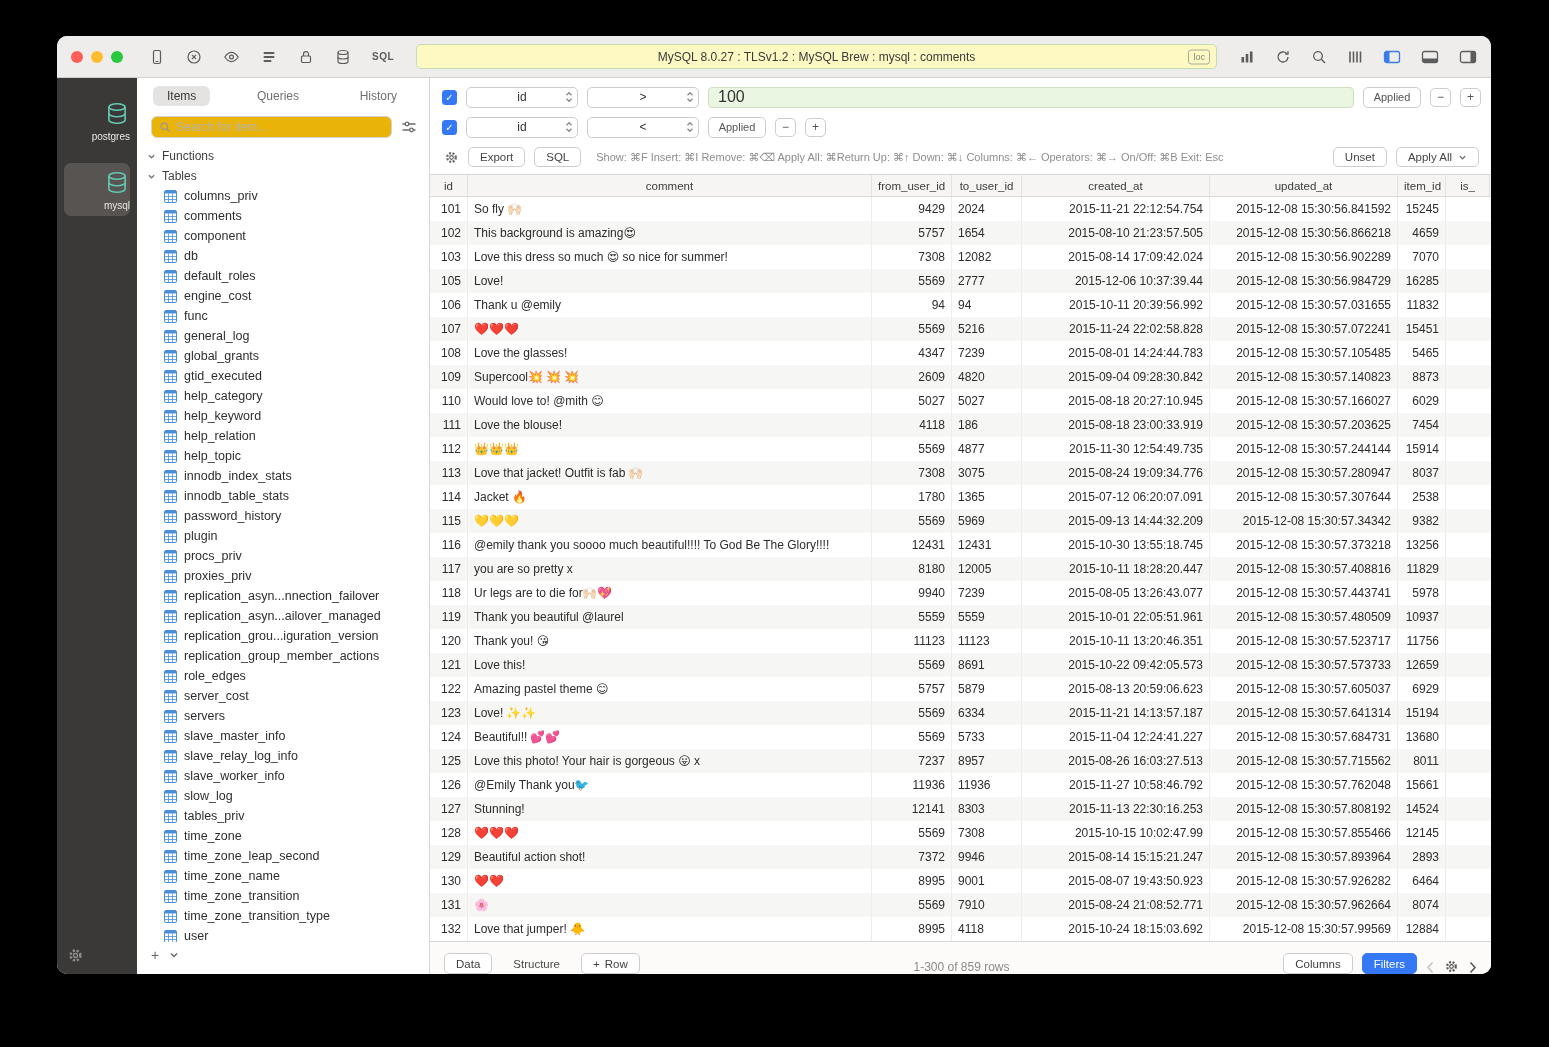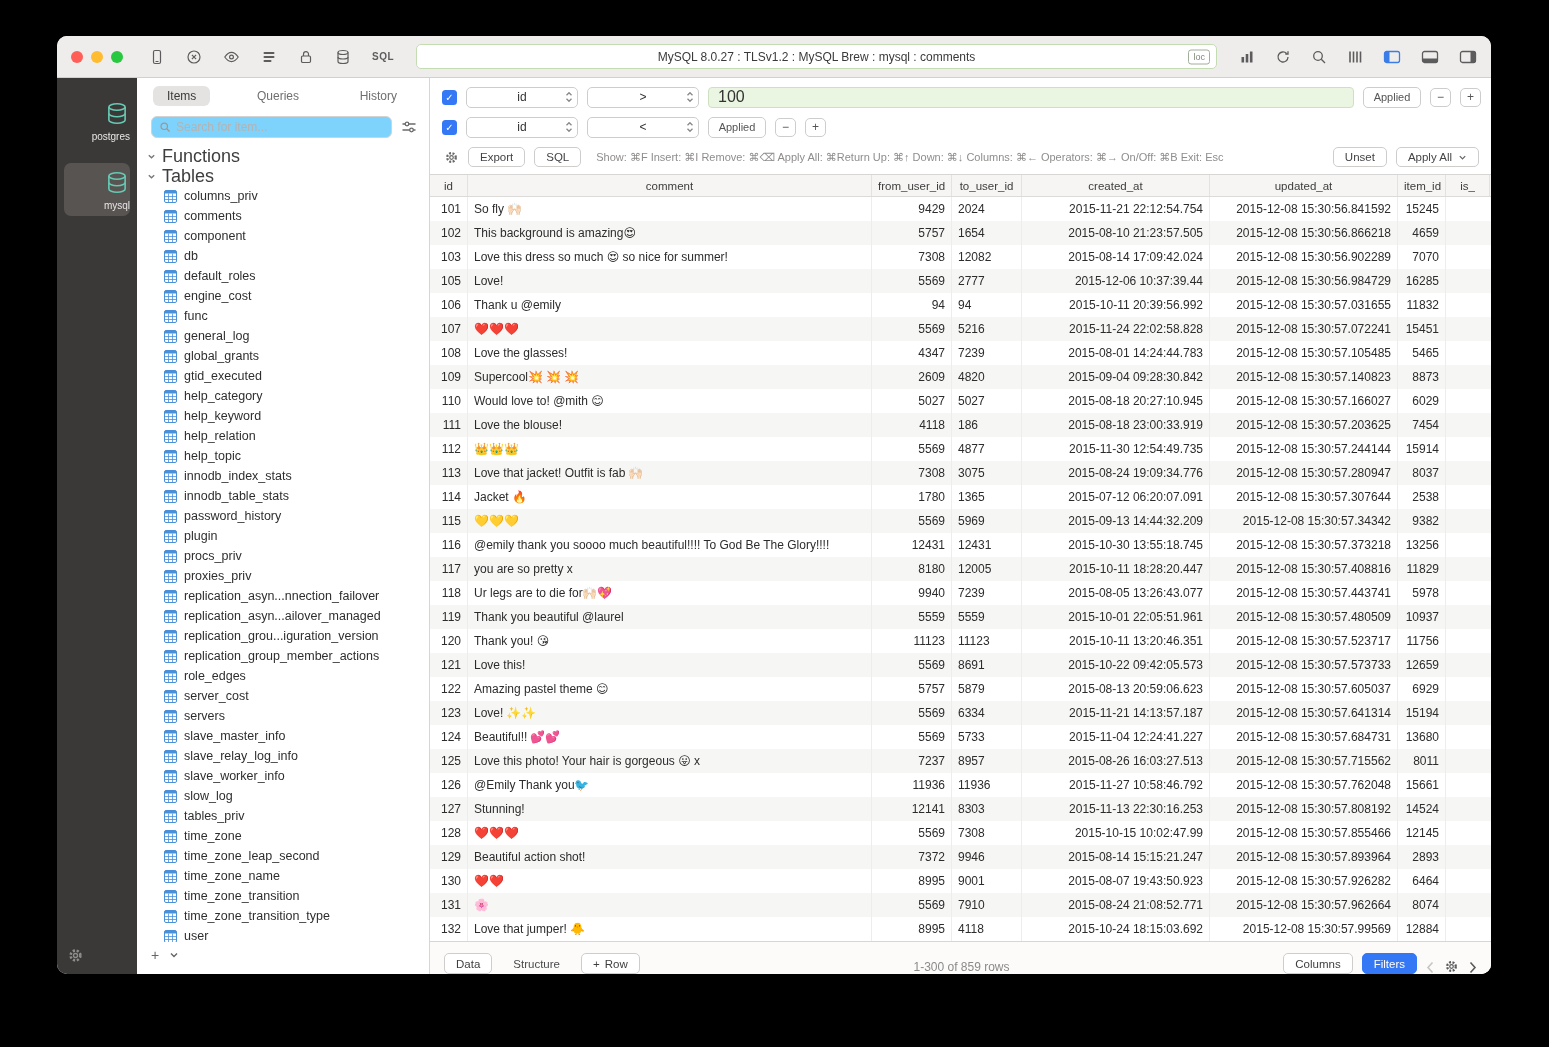--- a/index.html
+++ b/index.html
@@ -9,45 +9,45 @@
 
   
   .titlebar { height:42px; flex:0 0 auto; background:#efedec; border-bottom:1px solid #d2d0cf; display:flex; align-items:center; padding:0 14px; }
   .traffic { display:flex; gap:8px; margin-right:26px; }
   .light { width:12px; height:12px; border-radius:50%; }
   .light.red{ background:#ff5f57; } .light.yellow{ background:#febc2e; } .light.green{ background:#28c840; }
   .tb-icons { display:flex; align-items:center; gap:21px; margin-right:22px; }
   .icon { display:inline-flex; align-items:center; justify-content:center; }
   .icon svg { display:block; }
   .sql-label { font-size:10px; font-weight:bold; color:#5c5c5c; letter-spacing:.5px; }
-  .title-box { flex:1; height:25px; background:#ffffff; border:1px solid #c3dcb2; border-radius:5px; position:relative; display:flex; align-items:center; justify-content:center; font-size:12px; color:#3a3a3a; margin-right:22px; }
+  .title-box { flex:1; height:25px; background:#fef9c3; border:1px solid #c3dcb2; border-radius:5px; position:relative; display:flex; align-items:center; justify-content:center; font-size:12px; color:#3a3a3a; margin-right:22px; }
   .loc-badge { position:absolute; right:6px; top:50%; transform:translateY(-50%); border:1px solid #a3ad9c; color:#7f8a78; font-size:9px; line-height:13px; padding:0 4px; border-radius:3px; }
   .tb-right { display:flex; align-items:center; gap:20px; }
 
   
   .main { flex:1; display:flex; min-height:0; }
 
   
   .dark-sidebar { width:80px; flex:0 0 auto; background:#3b3938; display:flex; flex-direction:column; align-items:center; padding-top:16px; position:relative; }
   .conn { width:66px; padding:7px 0 5px; border-radius:7px; display:flex; flex-direction:column; align-items:flex-end; gap:4px; margin-bottom:16px; }
   .conn.selected { background:#575452; }
   .conn-label { font-size:10px; color:#e8e6e4; }
   .dark-gear { position:absolute; left:10px; bottom:10px; }
 
   
   .sidebar { width:293px; flex:0 0 auto; background:#fff; border-right:1px solid #d8d6d5; display:flex; flex-direction:column; min-height:0; }
   .sidebar-tabs { display:flex; align-items:center; justify-content:space-between; padding:8px 18px 4px 16px; }
   .tab { font-size:12px; color:#6f6f6f; padding:3px 14px; border-radius:6px; cursor:default; }
   .tab.active { background:#e5e3e2; color:#3a3a3a; }
   .search-row { display:flex; align-items:center; gap:9px; padding:6px 12px 5px 14px; }
-  .search-box { flex:1; height:22px; border:1px solid #d4d2d1; border-radius:6px; background:#7dd3fc; display:flex; align-items:center; gap:5px; padding:0 7px; }
+  .search-box { flex:1; height:22px; border:1px solid #d4d2d1; border-radius:6px; background:#eab308; display:flex; align-items:center; gap:5px; padding:0 7px; }
   .search-box input { flex:1; border:none; outline:none; background:transparent; font-size:12px; color:#333; font-family:inherit; }
   .search-box input::placeholder { color:#b5b3b2; }
   .tree { flex:1; overflow:hidden; padding-top:3px; }
-  .tree-section { display:flex; align-items:center; gap:6px; height:20px; padding-left:10px; font-size:18px; color:#3e3e3e; }
+  .tree-section { display:flex; align-items:center; gap:6px; height:20px; padding-left:10px; font-size:12px; color:#3e3e3e; }
   .tree-item { display:flex; align-items:center; gap:7px; height:20px; padding-left:27px; font-size:12.5px; color:#2e2e2e; white-space:nowrap; overflow:hidden; }
   .sidebar-bottom { height:32px; flex:0 0 auto; display:flex; align-items:center; gap:10px; padding:0 0 6px 14px; }
   .sb-btn { font-size:14px; color:#666; background:none; border:none; display:inline-flex; align-items:center; font-family:inherit; }
 
   
   .content { flex:1; min-width:0; display:flex; flex-direction:column; background:#fff; }
   .filter-area { padding:8px 10px 0 12px; flex:0 0 auto; }
   .filter-row { display:flex; align-items:center; gap:9px; height:22px; margin-bottom:8px; }
   .checkbox { width:15px; height:15px; flex:0 0 auto; border-radius:3.5px; background:#3478f6; color:#fff; font-size:10px; display:flex; align-items:center; justify-content:center; }
   .fselect { width:112px; height:21px; flex:0 0 auto; border:1px solid #cfcdcc; border-radius:5px; background:#fff; position:relative; display:flex; align-items:center; justify-content:center; font-size:12px; color:#333; }

